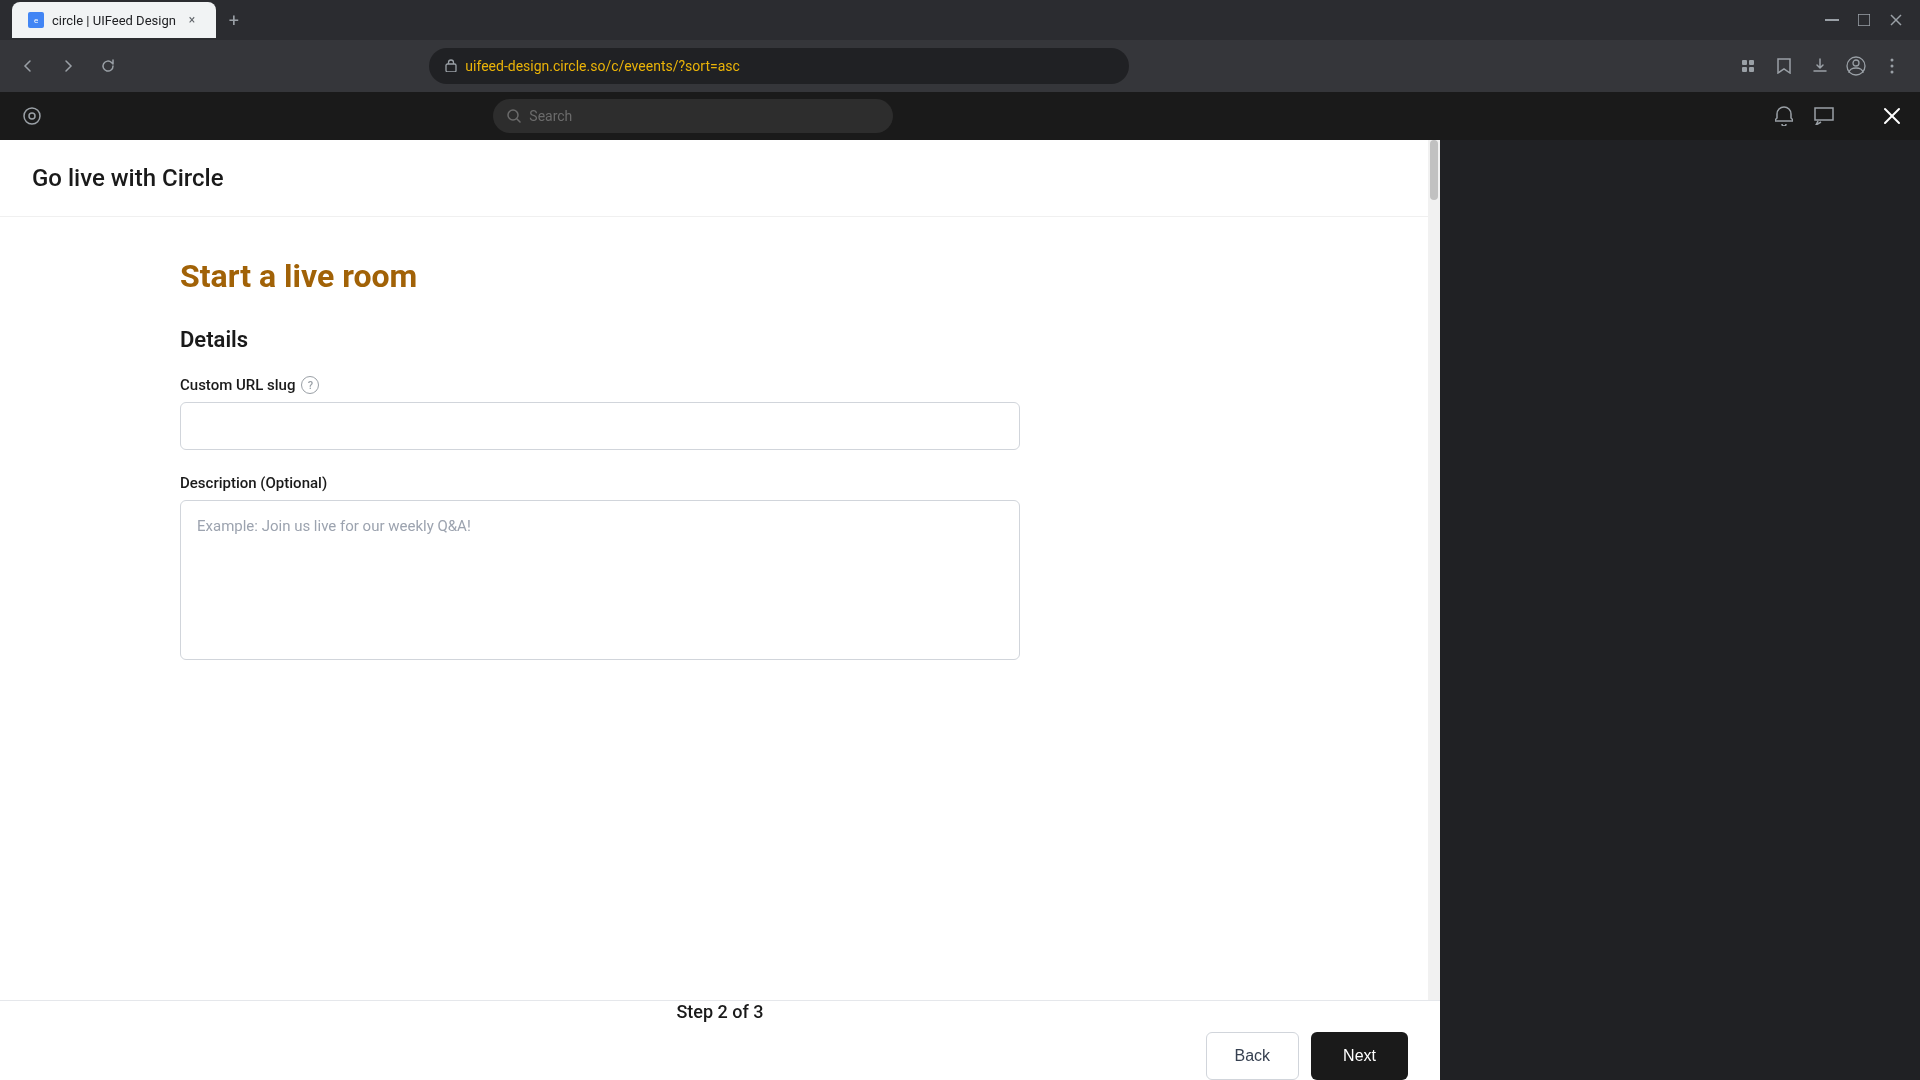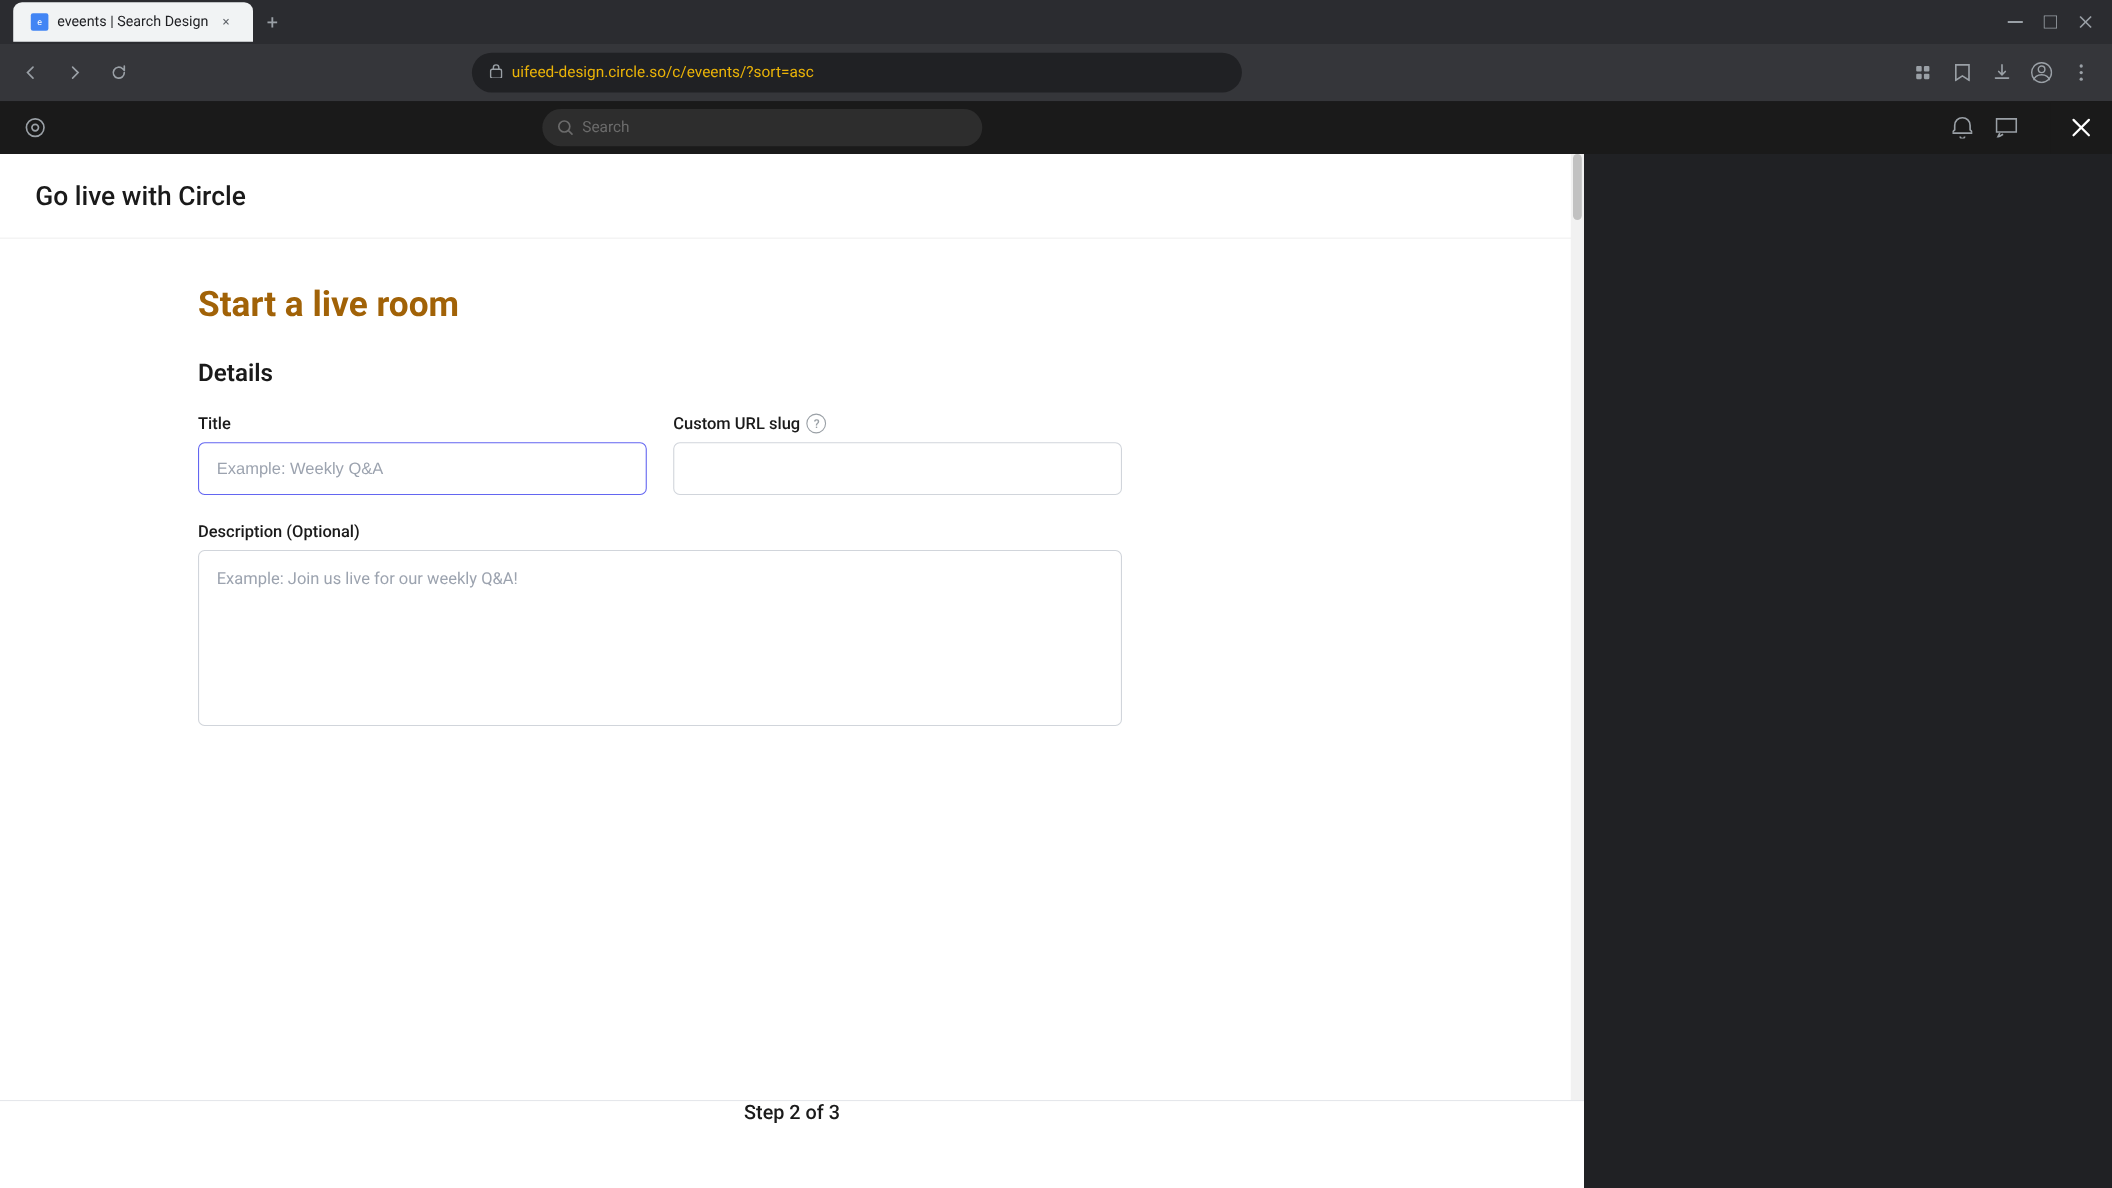--- a/index.html
+++ b/index.html
@@ -422,21 +422,21 @@
 <div class="browser-chrome">
 
   <div class="tab-bar">
     <div class="tab">
       <div class="tab-favicon">
         <svg width="12" height="12" viewBox="0 0 12 12">
           <rect width="12" height="12" rx="2" fill="#4285f4"></rect>
           <text x="6" y="9" text-anchor="middle" fill="white" font-size="8">e</text>
         </svg>
       </div>
-      <span class="tab-title">eveents | Search Design</span>
+      <span class="tab-title">circle | UIFeed Design</span>
       <span class="tab-close">×</span>
     </div>
     <div class="new-tab-btn">+</div>
     <div class="window-controls">
       <div class="window-btn">
         <svg width="14" height="2" viewBox="0 0 14 2">
             <rect width="14" height="2" fill="#9aa0a6"></rect>
           </svg>
       </div>
       <div class="window-btn">
@@ -556,24 +556,20 @@
   <div class="page-header">
     <h1 class="page-title">Go live with Circle</h1>
   </div>
 
   <div class="form-container">
     <h2 class="form-heading">Start a live room</h2>
     <h3 class="section-heading">Details</h3>
 
     <div class="form-row">
       <div class="form-group">
-        <label class="form-label">Title</label>
-        <input type="text" class="form-input focused" placeholder="Example: Weekly Q&amp;A" style="">
-      </div>
-      <div class="form-group">
         <label class="form-label">
           <span>Custom URL slug</span>
           <span class="info-icon">?</span>
         </label>
         <input type="text" class="form-input" placeholder="" style="">
       </div>
     </div>
 
     <div class="form-group">
       <label class="form-label">Description (Optional)</label>
@@ -581,13 +577,17 @@
     </div>
   </div>
 
   <div class="scrollbar-track">
     <div class="scrollbar-thumb"></div>
   </div>
 </div>
 
 <div class="wizard-footer">
   <span class="step-indicator">Step 2 of 3</span>
+  <div class="footer-actions">
+    <button class="btn-back">Back</button>
+    <button class="btn-next">Next</button>
+  </div>
 </div>
 
 </body></html>

